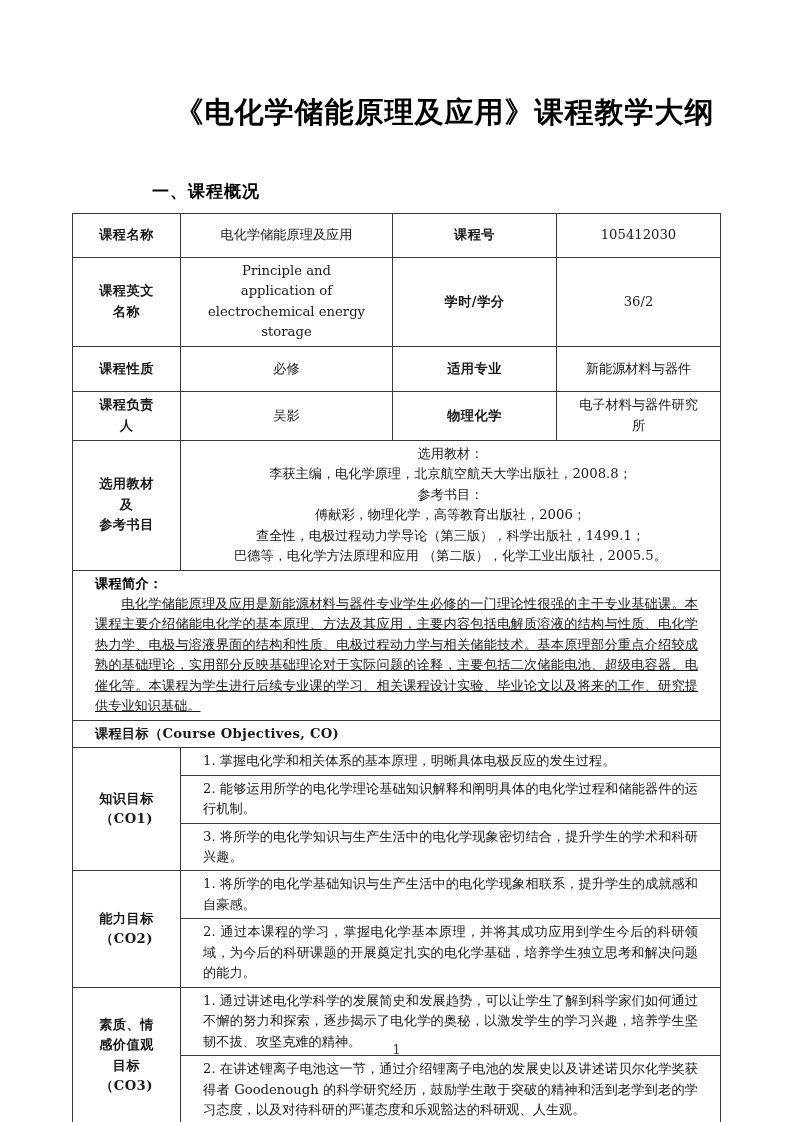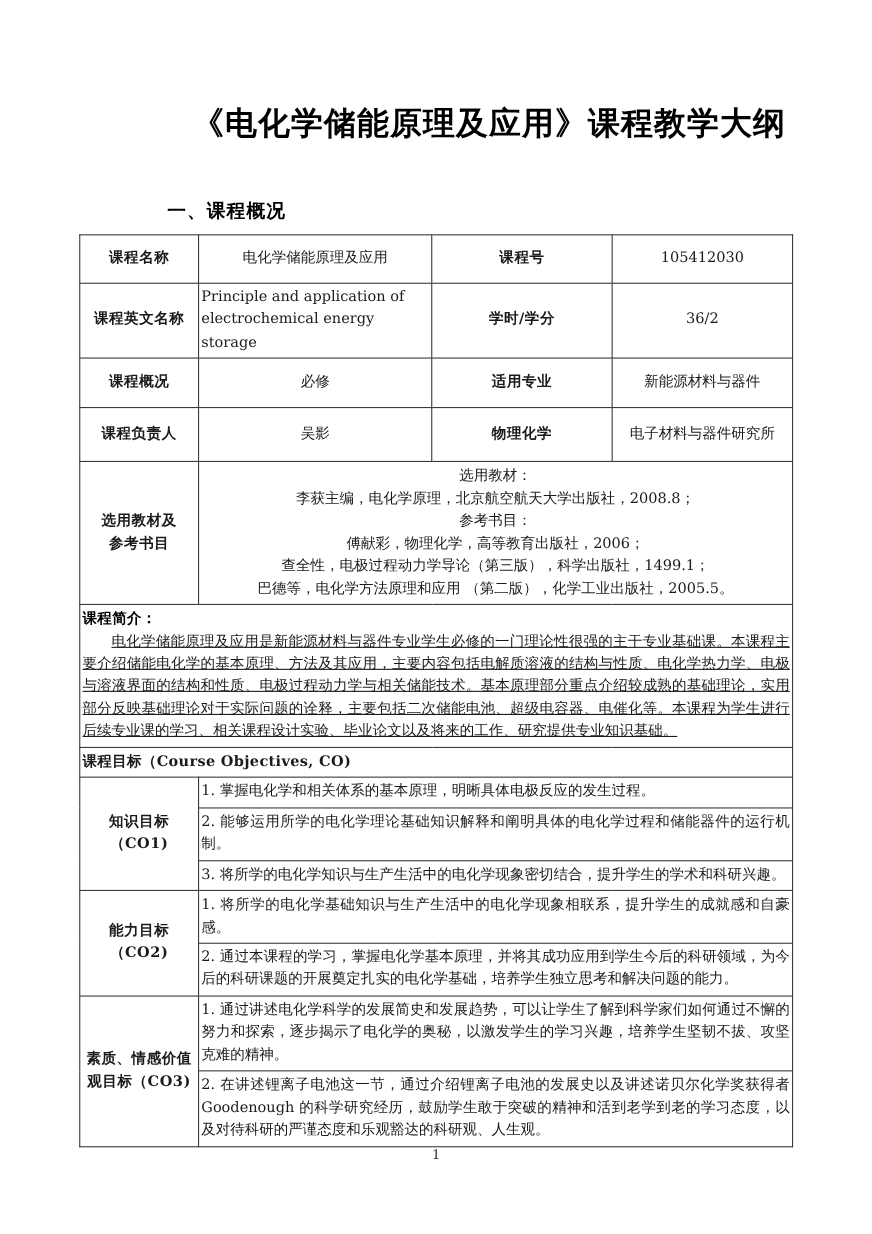--- a/index.html
+++ b/index.html
@@ -55,38 +55,38 @@
   .main-table {
     position: absolute;
     left: 72px;
     top: 213px;
     width: 648px;
     border-collapse: collapse;
     table-layout: fixed;
   }
   .main-table td {
     border: 1px solid #3a3a3a;
-    padding: 3px 2px;
+    padding: 3px 22px;
     vertical-align: middle;
     font-size: 13.2px;
     line-height: 1.55;
     color: #1a1a1a;
   }
   .lbl {
     text-align: center;
     font-weight: bold;
     font-size: 13.6px;
     letter-spacing: 0.5px;
     color: #000;
   }
   .val {
     text-align: center;
   }
   .val-en {
-    text-align: left;
+    text-align: center;
     font-family: "DejaVu Serif", "Liberation Serif", serif;
     font-size: 12.6px;
     line-height: 1.35;
   }
   .row-tall td { height: 37px; }
   .row-en td { height: 40px; }
   .row-mid td { height: 38px; }
   .row-person td { height: 42px; }
 
   
@@ -184,21 +184,21 @@
         <td class="lbl">课程英文名称</td>
         <td class="val-en">
           <div>Principle and application of</div>
           <div>electrochemical energy storage</div>
         </td>
         <td class="lbl">学时/学分</td>
         <td class="val">36/2</td>
       </tr>
 
       <tr class="row-mid">
-        <td class="lbl">课程概况</td>
+        <td class="lbl">课程性质</td>
         <td class="val">必修</td>
         <td class="lbl">适用专业</td>
         <td class="val">新能源材料与器件</td>
       </tr>
 
       <tr class="row-person">
         <td class="lbl">课程负责人</td>
         <td class="val">吴影</td>
         <td class="lbl">物理化学</td>
         <td class="val">电子材料与器件研究所</td>

